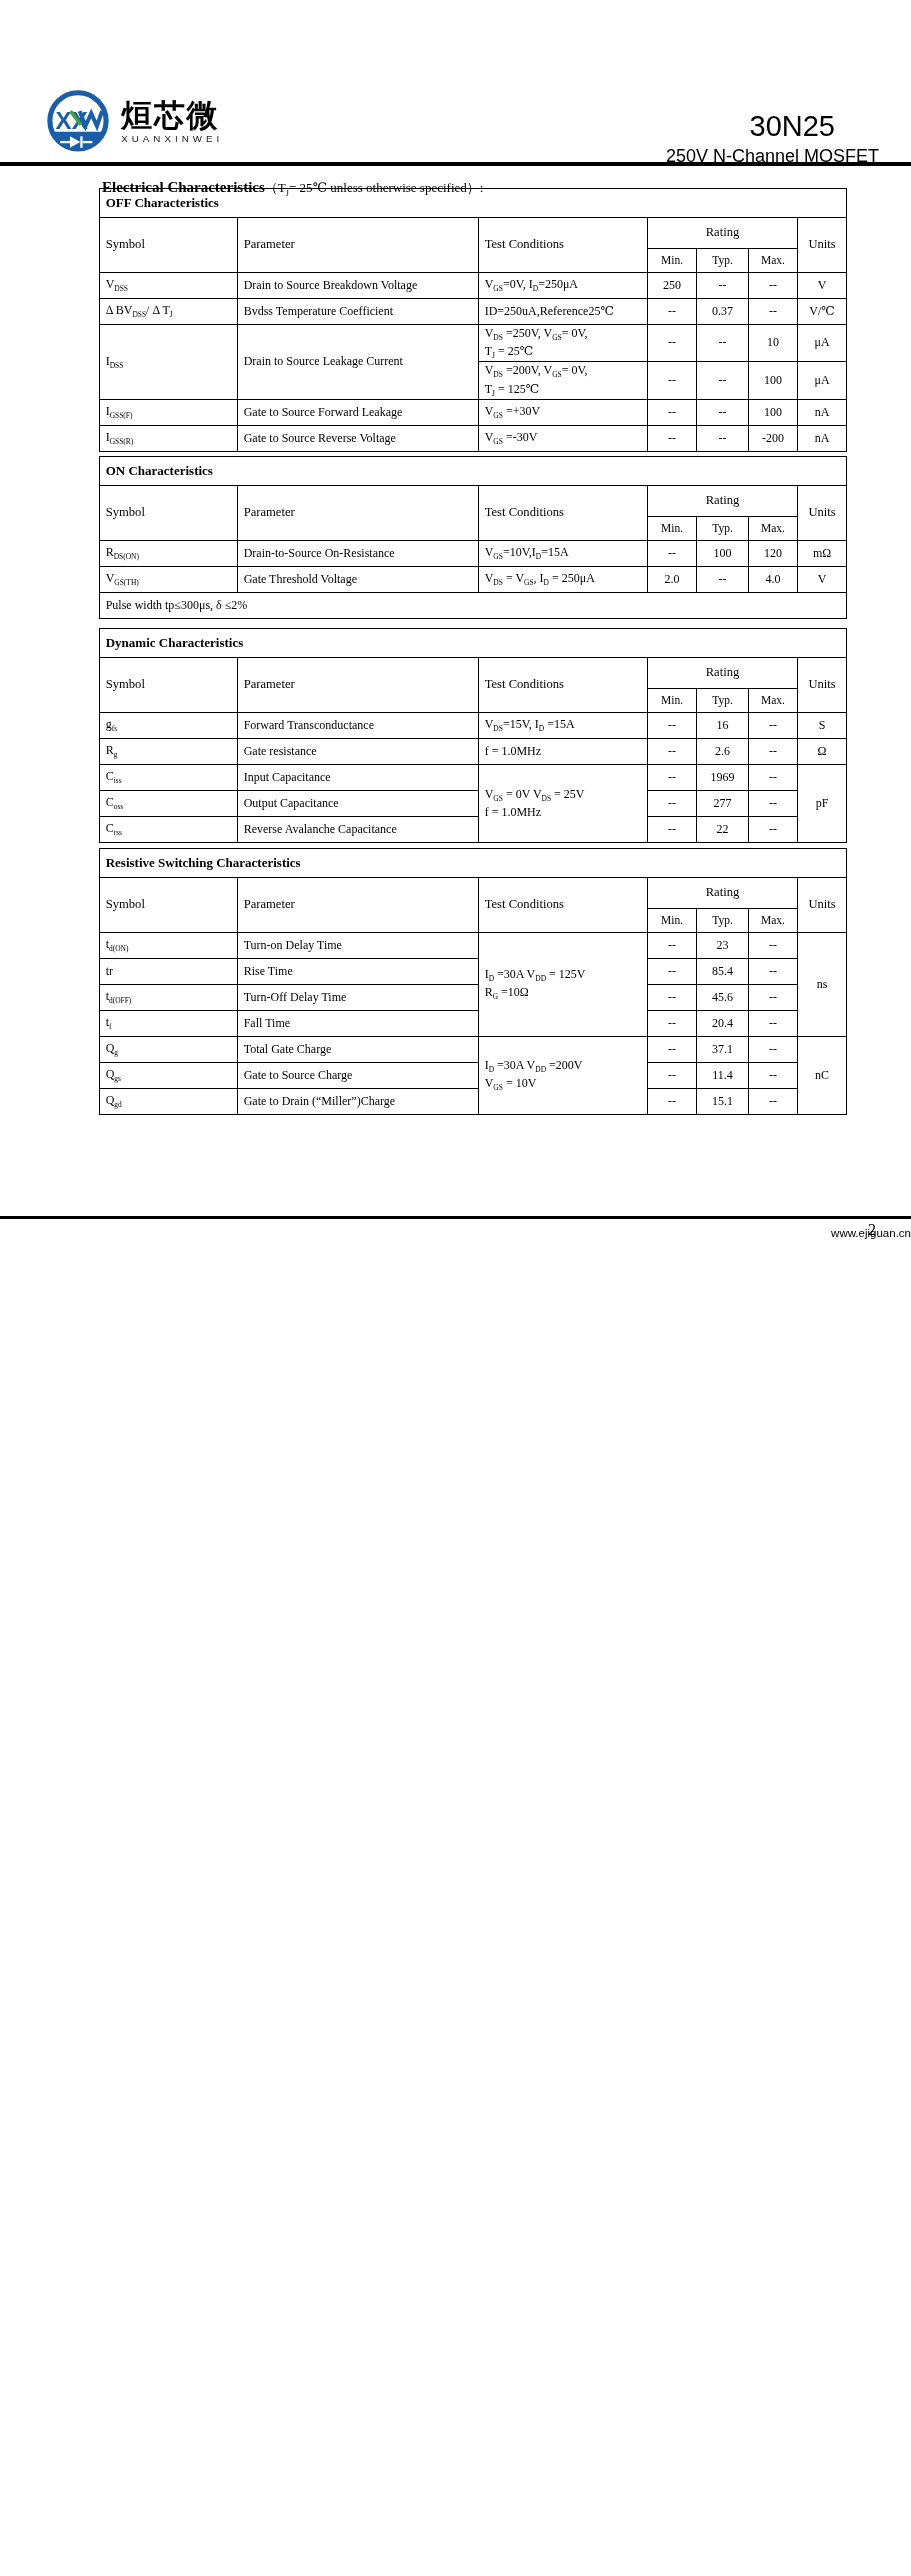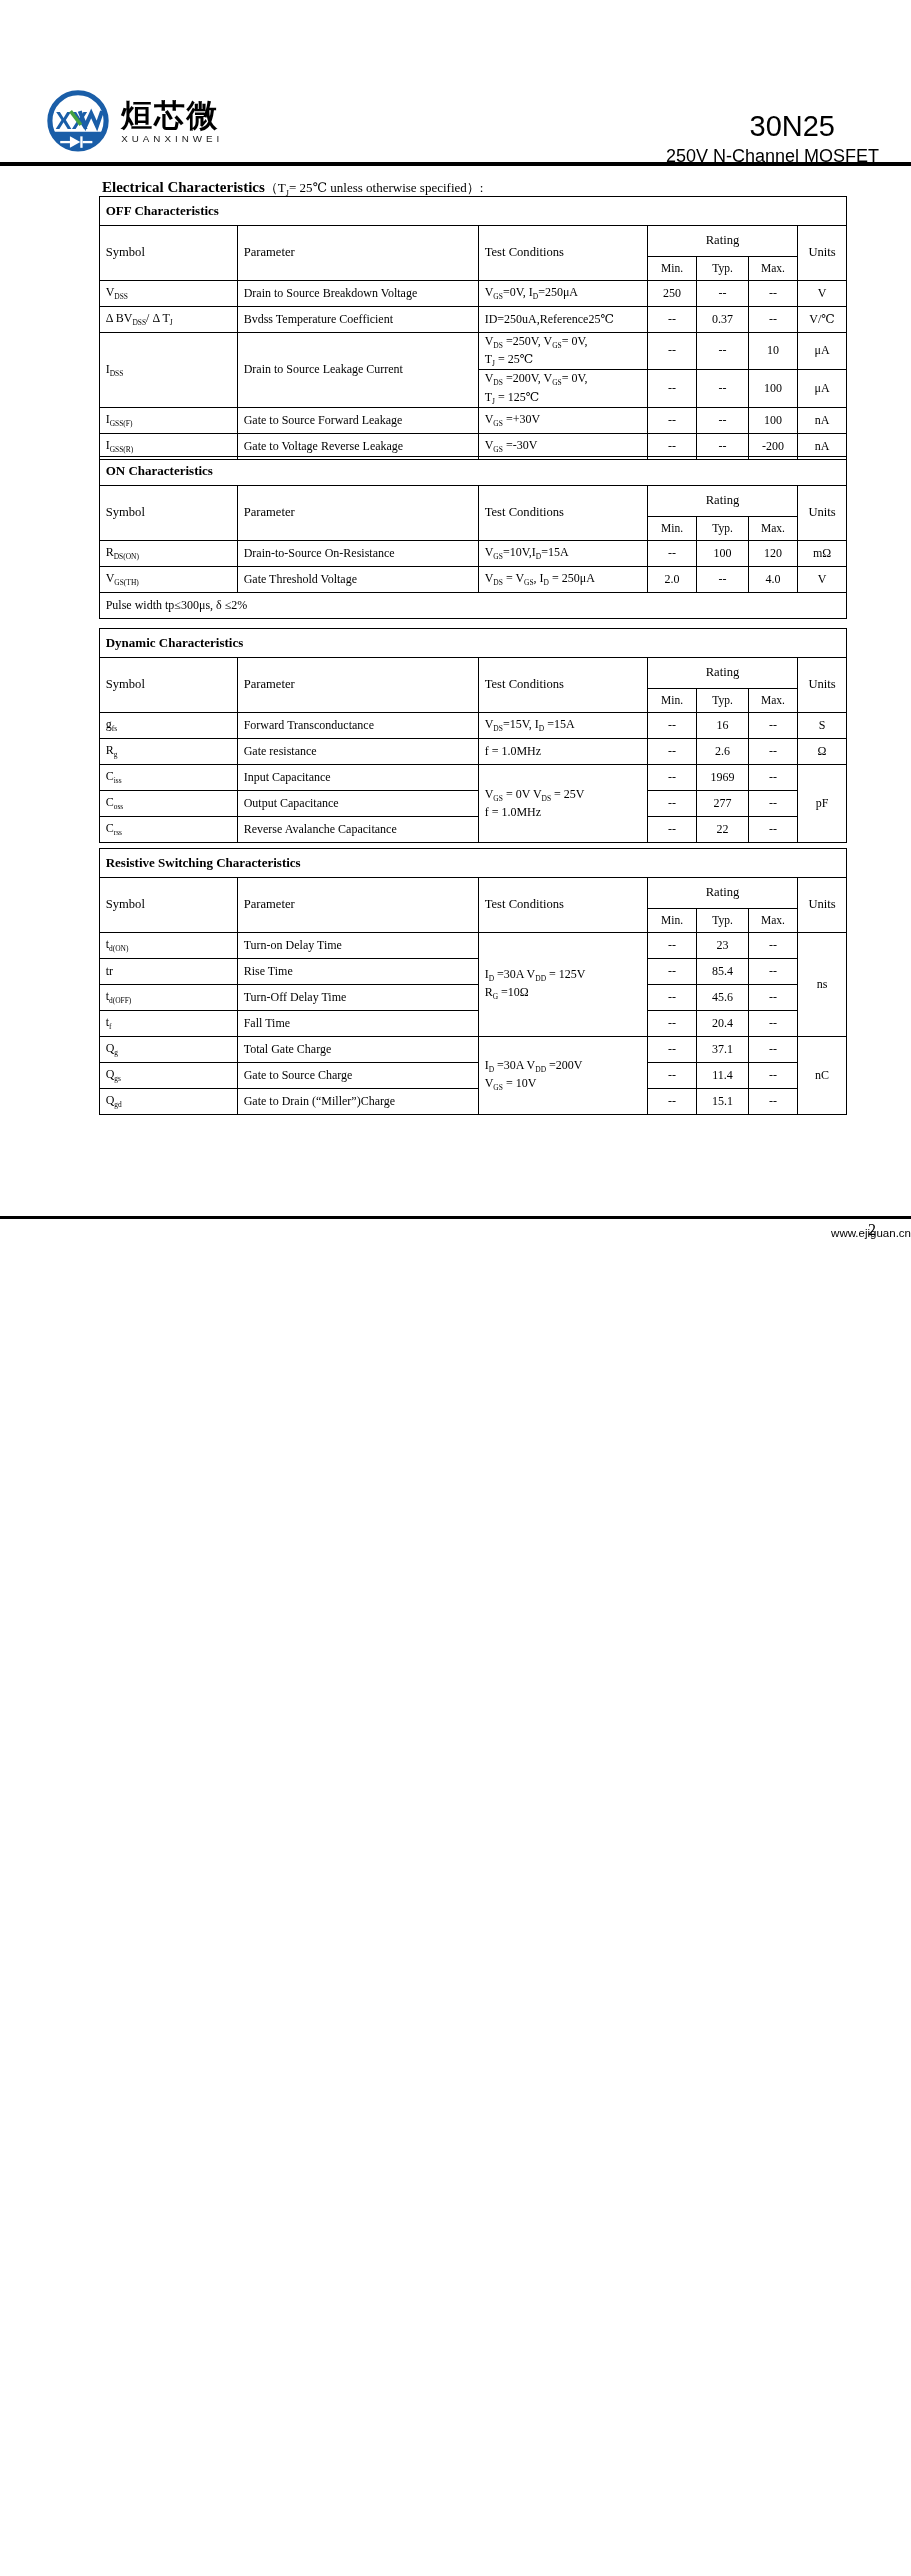--- a/index.html
+++ b/index.html
@@ -313,21 +313,21 @@
     </div>
 
     <div class="abs part-num" style="left:574px;top:110px;width:261px;">30N25</div>
     <div class="abs part-sub" style="left:574px;top:146px;width:305px;">250V N-Channel MOSFET</div>
     <div class="rule" style="top:162px;height:4px;"></div>
 
     <div class="abs" style="left:102px;top:179px;">
       <span class="sec-title-b">Electrical Characteristics</span><span class="sec-title-r">（T<sub>J</sub>= 25℃  unless otherwise specified）:</span>
     </div>
 
-    <table class="t elec-t abs" style="left:99px;top:196px;width:746px;">
+    <table class="t elec-t abs" style="left:99px;top:188px;width:746px;">
       <colgroup>
           <col style="width:138px">
           <col style="width:241px">
           <col style="width:169px">
           <col style="width:49px">
           <col style="width:52px">
           <col style="width:49px">
           <col style="width:49px">
         </colgroup>
       <tbody>
@@ -384,21 +384,21 @@
         <td class="sym">I<sub>GSS(F)</sub></td>
         <td>Gate to Source Forward Leakage</td>
         <td class="cond">V<sub>GS</sub> =+30V</td>
         <td class="c">--</td>
         <td class="c">--</td>
         <td class="c">100</td>
         <td class="c">nA</td>
       </tr>
       <tr>
         <td class="sym">I<sub>GSS(R)</sub></td>
-        <td>Gate to Voltage Reverse Leakage</td>
+        <td>Gate to Source Reverse Voltage</td>
         <td class="cond">V<sub>GS</sub> =-30V</td>
         <td class="c">--</td>
         <td class="c">--</td>
         <td class="c">-200</td>
         <td class="c">nA</td>
       </tr>
     </tbody>
       </table>
 
     <table class="t elec-t abs" style="left:99px;top:456px;width:746px;">

